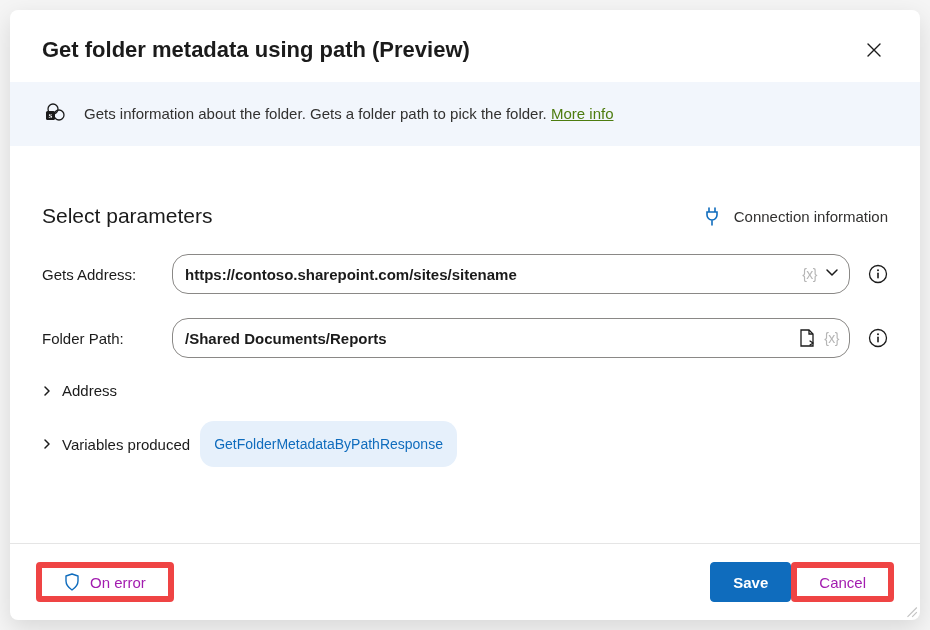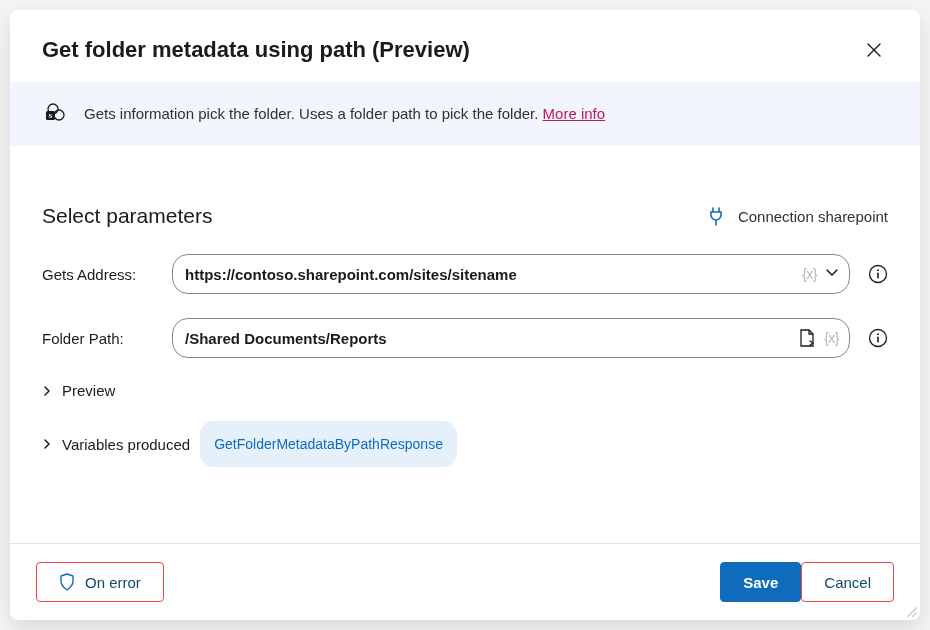--- a/index.html
+++ b/index.html
@@ -45,21 +45,21 @@
     }
     .info-banner {
       background: #f2f6fc;
       padding: 20px 32px 22px 34px;
       display: flex;
       align-items: center;
       gap: 18px;
     }
     .banner-icon { flex-shrink: 0; display:flex; }
     .banner-text { font-size: 15px; color: #323130; }
-    .banner-link { color: #be185d; text-decoration: underline; cursor: pointer; }
+    .banner-link { color: #4d7c0f; text-decoration: underline; cursor: pointer; }
     .body {
       flex: 1;
       padding: 24px 32px 10px 32px;
       overflow-y: auto;
     }
     .section-row {
       display: flex;
       align-items: center;
       justify-content: space-between;
       margin-bottom: 26px;
@@ -153,21 +153,21 @@
       height: 40px;
       padding: 0 22px;
       border-radius: 4px;
       font-size: 15px;
       font-family: inherit;
       cursor: pointer;
       display: inline-flex;
       align-items: center;
       gap: 10px;
     }
-    .btn-secondary { background:#fff; border:1px solid #ef4444; color:#0c4a6e;align-items:center; }
+    .btn-secondary { background:#fff; border:6px solid #ef4444; color:#a21caf;align-items:center; }
     .btn-primary { background:#0f6cbd; border:1px solid #0f6cbd; color:#fff; font-weight:600; }
     .footer-right { display:flex; gap:0; }
     .resize-grip {
       position: absolute;
       right: 2px;
       bottom: 2px;
       width: 14px;
       height: 14px;
       opacity: .5;
     }
@@ -189,33 +189,33 @@
   <div class="info-banner">
     <span class="banner-icon">
       <svg width="22" height="22" viewBox="0 0 22 22">
           <circle cx="9" cy="7" r="5" fill="none" stroke="#1b1b1b" stroke-width="1.3"></circle>
           <circle cx="15" cy="13" r="5" fill="none" stroke="#1b1b1b" stroke-width="1.3"></circle>
           <rect x="2" y="9" width="9" height="9" rx="1.5" fill="#1b1b1b"></rect>
           <text x="6.5" y="16" font-size="7" fill="#fff" text-anchor="middle" font-family="Segoe UI" font-weight="600">S</text>
         </svg>
     </span>
     <div class="banner-text">
-      <span>Gets information pick the folder. Uses a folder path to pick the folder. </span><a class="banner-link">More info</a>
+      <span>Gets information about the folder. Gets a folder path to pick the folder. </span><a class="banner-link">More info</a>
     </div>
   </div>
 
   <div class="body">
 
     <div class="section-row">
       <div class="section-title">Select parameters</div>
       <div class="conn-ref">
         <svg width="16" height="20" viewBox="0 0 16 20">
             <path d="M5 2v4M11 2v4M3 6h10v3a5 5 0 0 1-5 5 5 5 0 0 1-5-5V6zM8 14v5" fill="none" stroke="#0f6cbd" stroke-width="1.6" stroke-linecap="round"></path>
           </svg>
-        <span>Connection sharepoint</span>
+        <span>Connection information</span>
       </div>
     </div>
 
     <div class="param-row">
       <div class="param-label">Gets Address:</div>
       <div class="input-wrap">
         <input class="input-field" value="https://contoso.sharepoint.com/sites/sitename" style="">
         <div class="input-suffix">
           <span class="fx-token">{x}</span>
           <span class="chevron">
@@ -257,21 +257,21 @@
           </svg>
       </span>
     </div>
 
     <div class="expander">
       <span class="chev">
         <svg width="10" height="12" viewBox="0 0 10 12">
             <path d="M3 2l4 4-4 4" fill="none" stroke="#1b1b1b" stroke-width="1.5" stroke-linecap="round" stroke-linejoin="round"></path>
           </svg>
       </span>
-      <span>Preview</span>
+      <span>Address</span>
     </div>
 
     <div class="expander">
       <span class="chev">
         <svg width="10" height="12" viewBox="0 0 10 12">
             <path d="M3 2l4 4-4 4" fill="none" stroke="#1b1b1b" stroke-width="1.5" stroke-linecap="round" stroke-linejoin="round"></path>
           </svg>
       </span>
       <span>Variables produced</span>
       <span class="chip">GetFolderMetadataByPathResponse</span>

